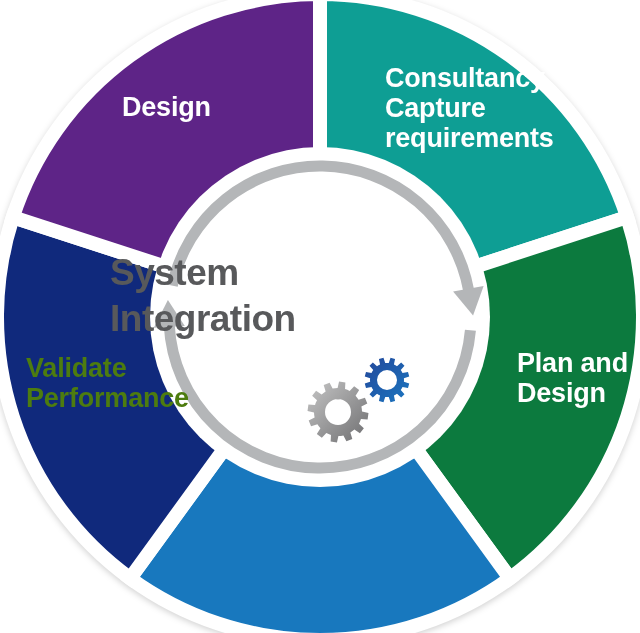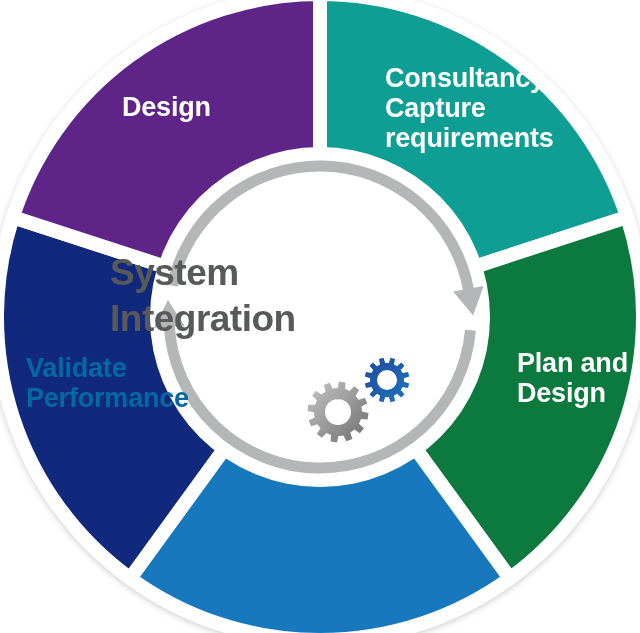--- a/index.html
+++ b/index.html
@@ -62,19 +62,19 @@
   <div class="seg-label lbl-support" style="color: rgb(255, 255, 255);">Design</div>
 
   <div class="seg-label lbl-consultancy" style="color: rgb(255, 255, 255);">Consultancy
 Capture
 requirements</div>
 
   <div class="seg-label lbl-plan" style="color: rgb(255, 255, 255);">Plan and
 Design</div>
 
 
-  <div class="seg-label lbl-validate" style="color: #0369a1;">Validate
+  <div class="seg-label lbl-validate" style="color: #4d7c0f;">Validate
 Performance</div>
 
   <div class="center-title" style="color: rgb(88, 89, 91);">System
 Integration</div>
 
 </div>
 
 </body></html>

